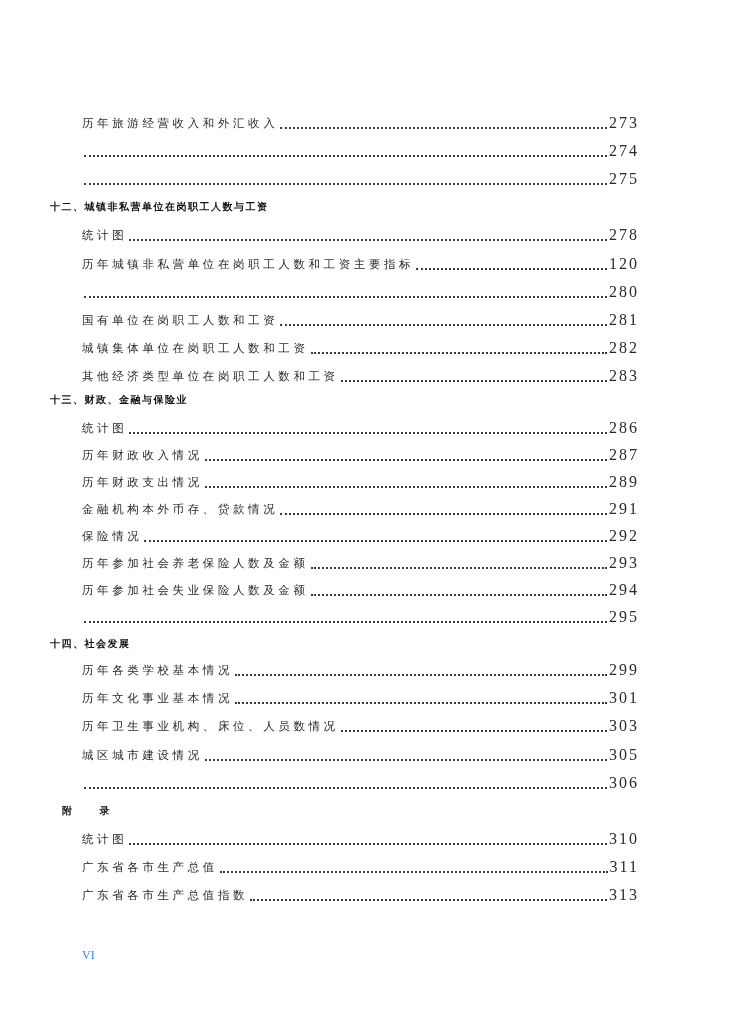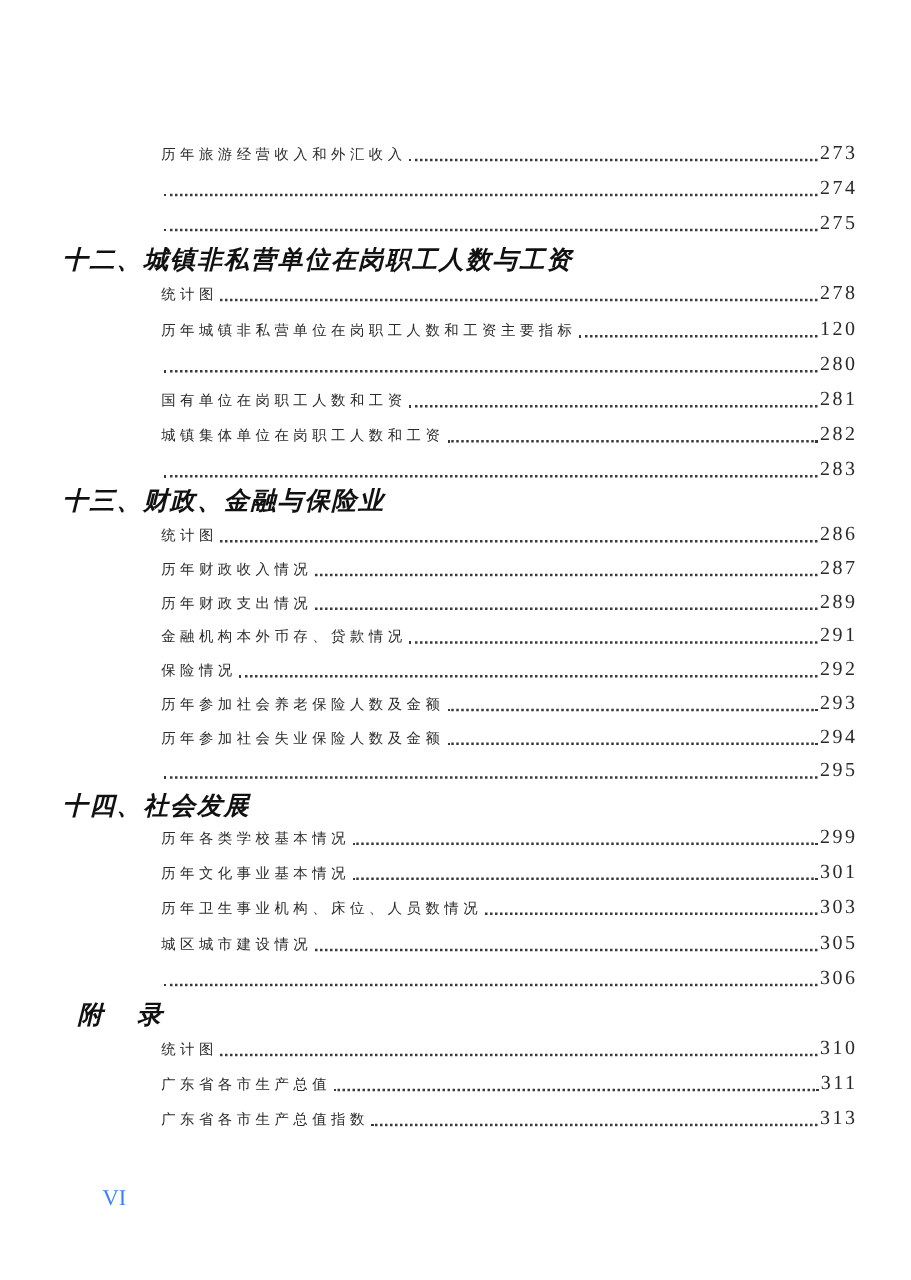--- a/index.html
+++ b/index.html
@@ -5,40 +5,39 @@
   html, body { margin: 0; padding: 0; background: #ffffff; }
   body {
     width: 729px; height: 1024px; position: relative; overflow: hidden;
     font-family: "DejaVu Sans", sans-serif; color: #222;
   }
   .toc { position: absolute; left: 0; top: 0; width: 729px; }
   .row {
     position: absolute; left: 82px; width: 557px; height: 20px;
     display: flex; align-items: flex-end; font-size: 11.5px; line-height: 20px;
     color: #2a2a2a;
-    margin-left: 47px;
   }
   .row .label { white-space: nowrap; letter-spacing: 3.6px; flex: 0 0 auto; }
   .row .leader {
     flex: 1 1 auto; height: 12px; margin: 0 2px 4px 2px;
     border-bottom: 2px dotted #3a3a3a;
   }
   .row .page {
     flex: 0 0 auto; font-family: "Liberation Serif", serif; font-size: 16px;
     letter-spacing: 2px; white-space: nowrap;
   }
   .section {
-    position: absolute; left: 50px; font-size: 20px; font-weight: bold;
-    letter-spacing: 1.5px; color: #111; white-space: nowrap; line-height: 20px; font-style: italic;
+    position: absolute; left: 50px; font-size: 10px; font-weight: bold;
+    letter-spacing: 1.5px; color: #111; white-space: nowrap; line-height: 20px;
   }
   .appendix { left: 62px; }
   .appendix .gap { display: inline-block; width: 26px; }
   .folio {
     position: absolute; left: 82px; top: 948px; font-family: "Liberation Serif", serif;
-    font-size: 18px; color: #3b82f6;
+    font-size: 12px; color: #3b82f6;
   }
 </style>
 </head>
 <body>
 
 <div class="toc">
 
   <div class="row" style="top:113px">
       <span class="label">历年旅游经营收入和外汇收入</span>
       <span class="leader"></span>
@@ -72,20 +71,21 @@
       <span class="label">国有单位在岗职工人数和工资</span>
       <span class="leader"></span>
       <span class="page">281</span>
     </div>
   <div class="row" style="top:338px">
       <span class="label">城镇集体单位在岗职工人数和工资</span>
       <span class="leader"></span>
       <span class="page">282</span>
     </div>
   <div class="row" style="top:366px">
+      <span class="label">其他经济类型单位在岗职工人数和工资</span>
       <span class="leader"></span>
       <span class="page">283</span>
     </div>
 
   <div class="section" style="top:390px">十三、财政、金融与保险业</div>
   <div class="row" style="top:418px">
       <span class="label">统计图</span>
       <span class="leader"></span>
       <span class="page">286</span>
     </div>

